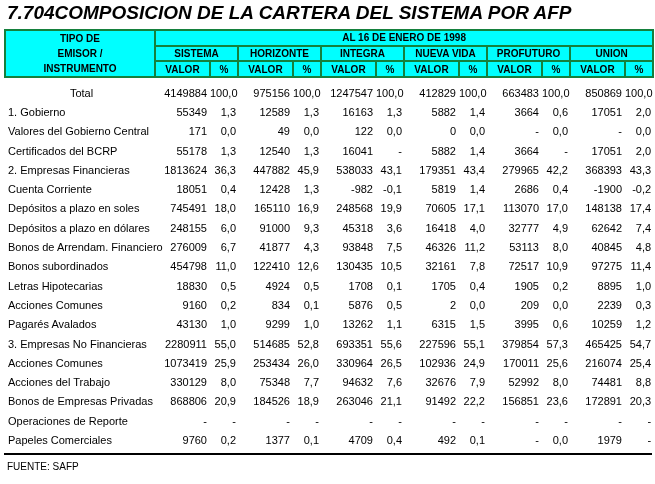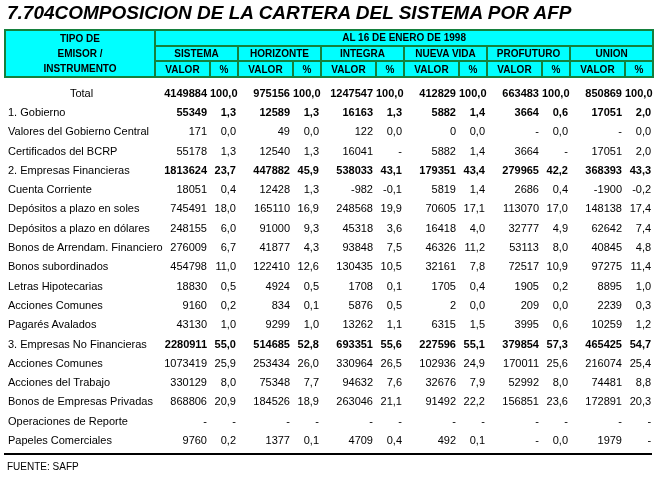--- a/index.html
+++ b/index.html
@@ -51,21 +51,21 @@
     height: 19.3px;
     padding: 0;
     vertical-align: middle;
     white-space: nowrap;
   }
   tbody tr:first-child td { padding-top: 5px; }
   td.label  { text-align: left;  padding-left: 3px; }
   td.label.center { text-align: center; }
   td.val { text-align: right; padding-right: 3px; }
   td.pct { text-align: right; padding-right: 2px; }
-  tr.bold td.val, tr.bold td.pct { font-weight: bold; }
+  tr.bold td.val, tr.bold td.pct { font-weight: normal; }
 
   
   .bottom-rule {
     width: 648px;
     margin: 3px 0 0 4px;
     border-top: 2px solid #000000;
   }
   .footer-note {
     padding: 6px 0 0 7px;
     font-size: 10px;
@@ -187,21 +187,21 @@
           <td class="val">5882</td>
           <td class="pct">1,4</td>
           <td class="val">3664</td>
           <td class="pct">-</td>
           <td class="val">17051</td>
           <td class="pct">2,0</td>
         </tr>
         <tr class="bold">
           <td class="label">2. Empresas Financieras</td>
           <td class="val">1813624</td>
-          <td class="pct">23,7</td>
+          <td class="pct">36,3</td>
           <td class="val">447882</td>
           <td class="pct">45,9</td>
           <td class="val">538033</td>
           <td class="pct">43,1</td>
           <td class="val">179351</td>
           <td class="pct">43,4</td>
           <td class="val">279965</td>
           <td class="pct">42,2</td>
           <td class="val">368393</td>
           <td class="pct">43,3</td>

